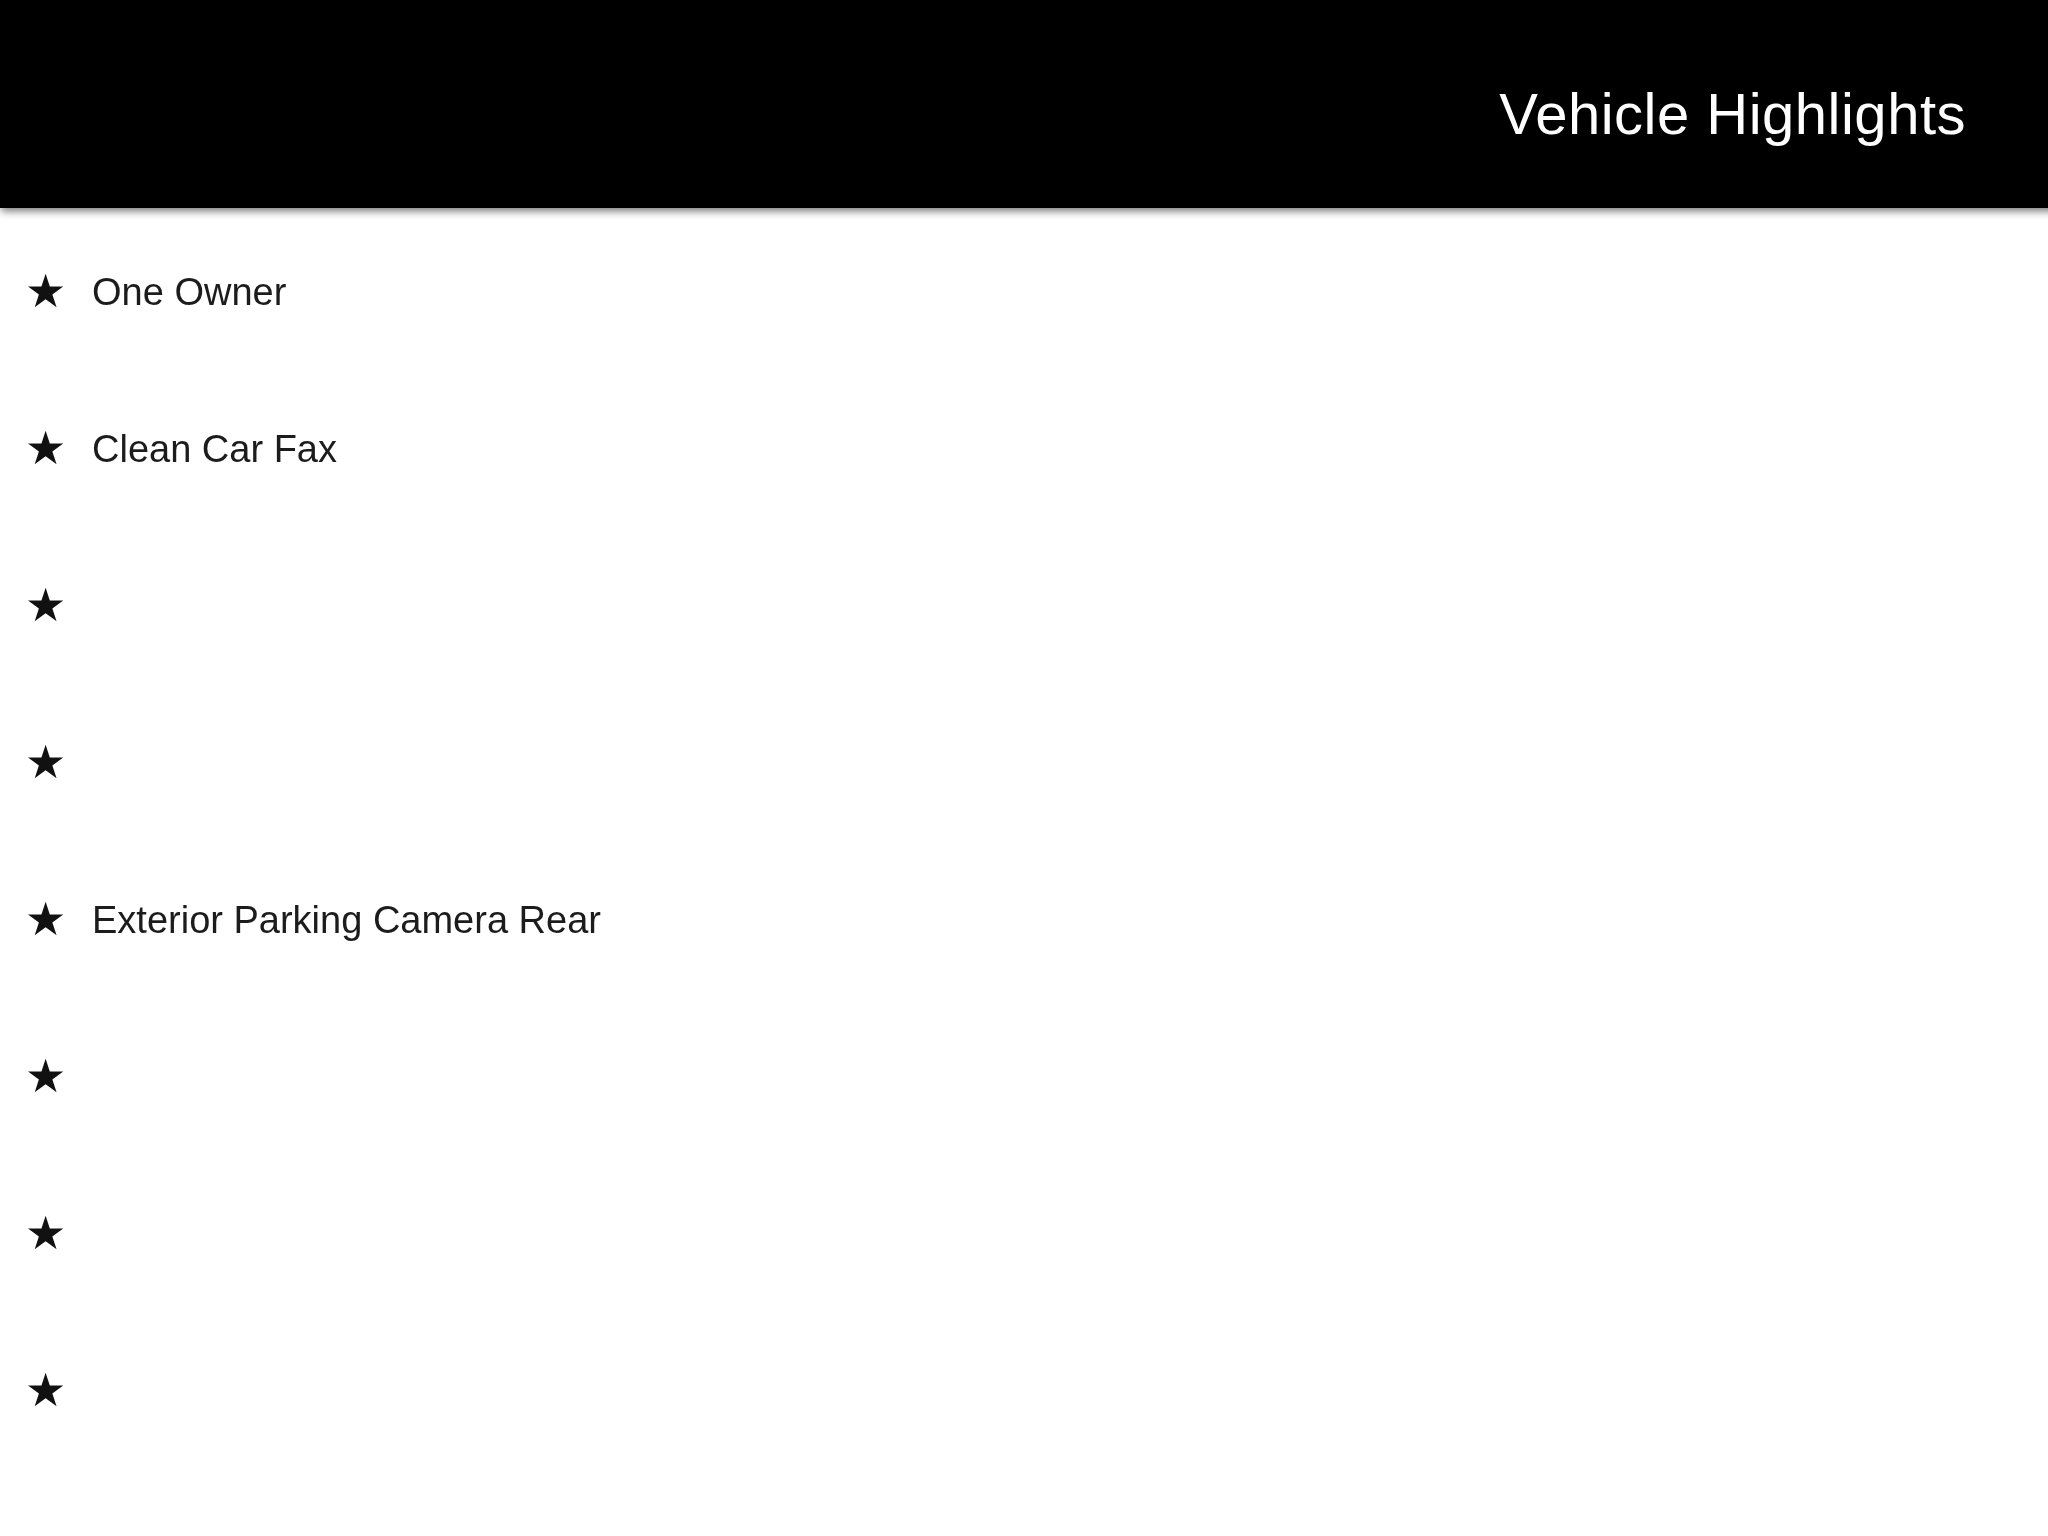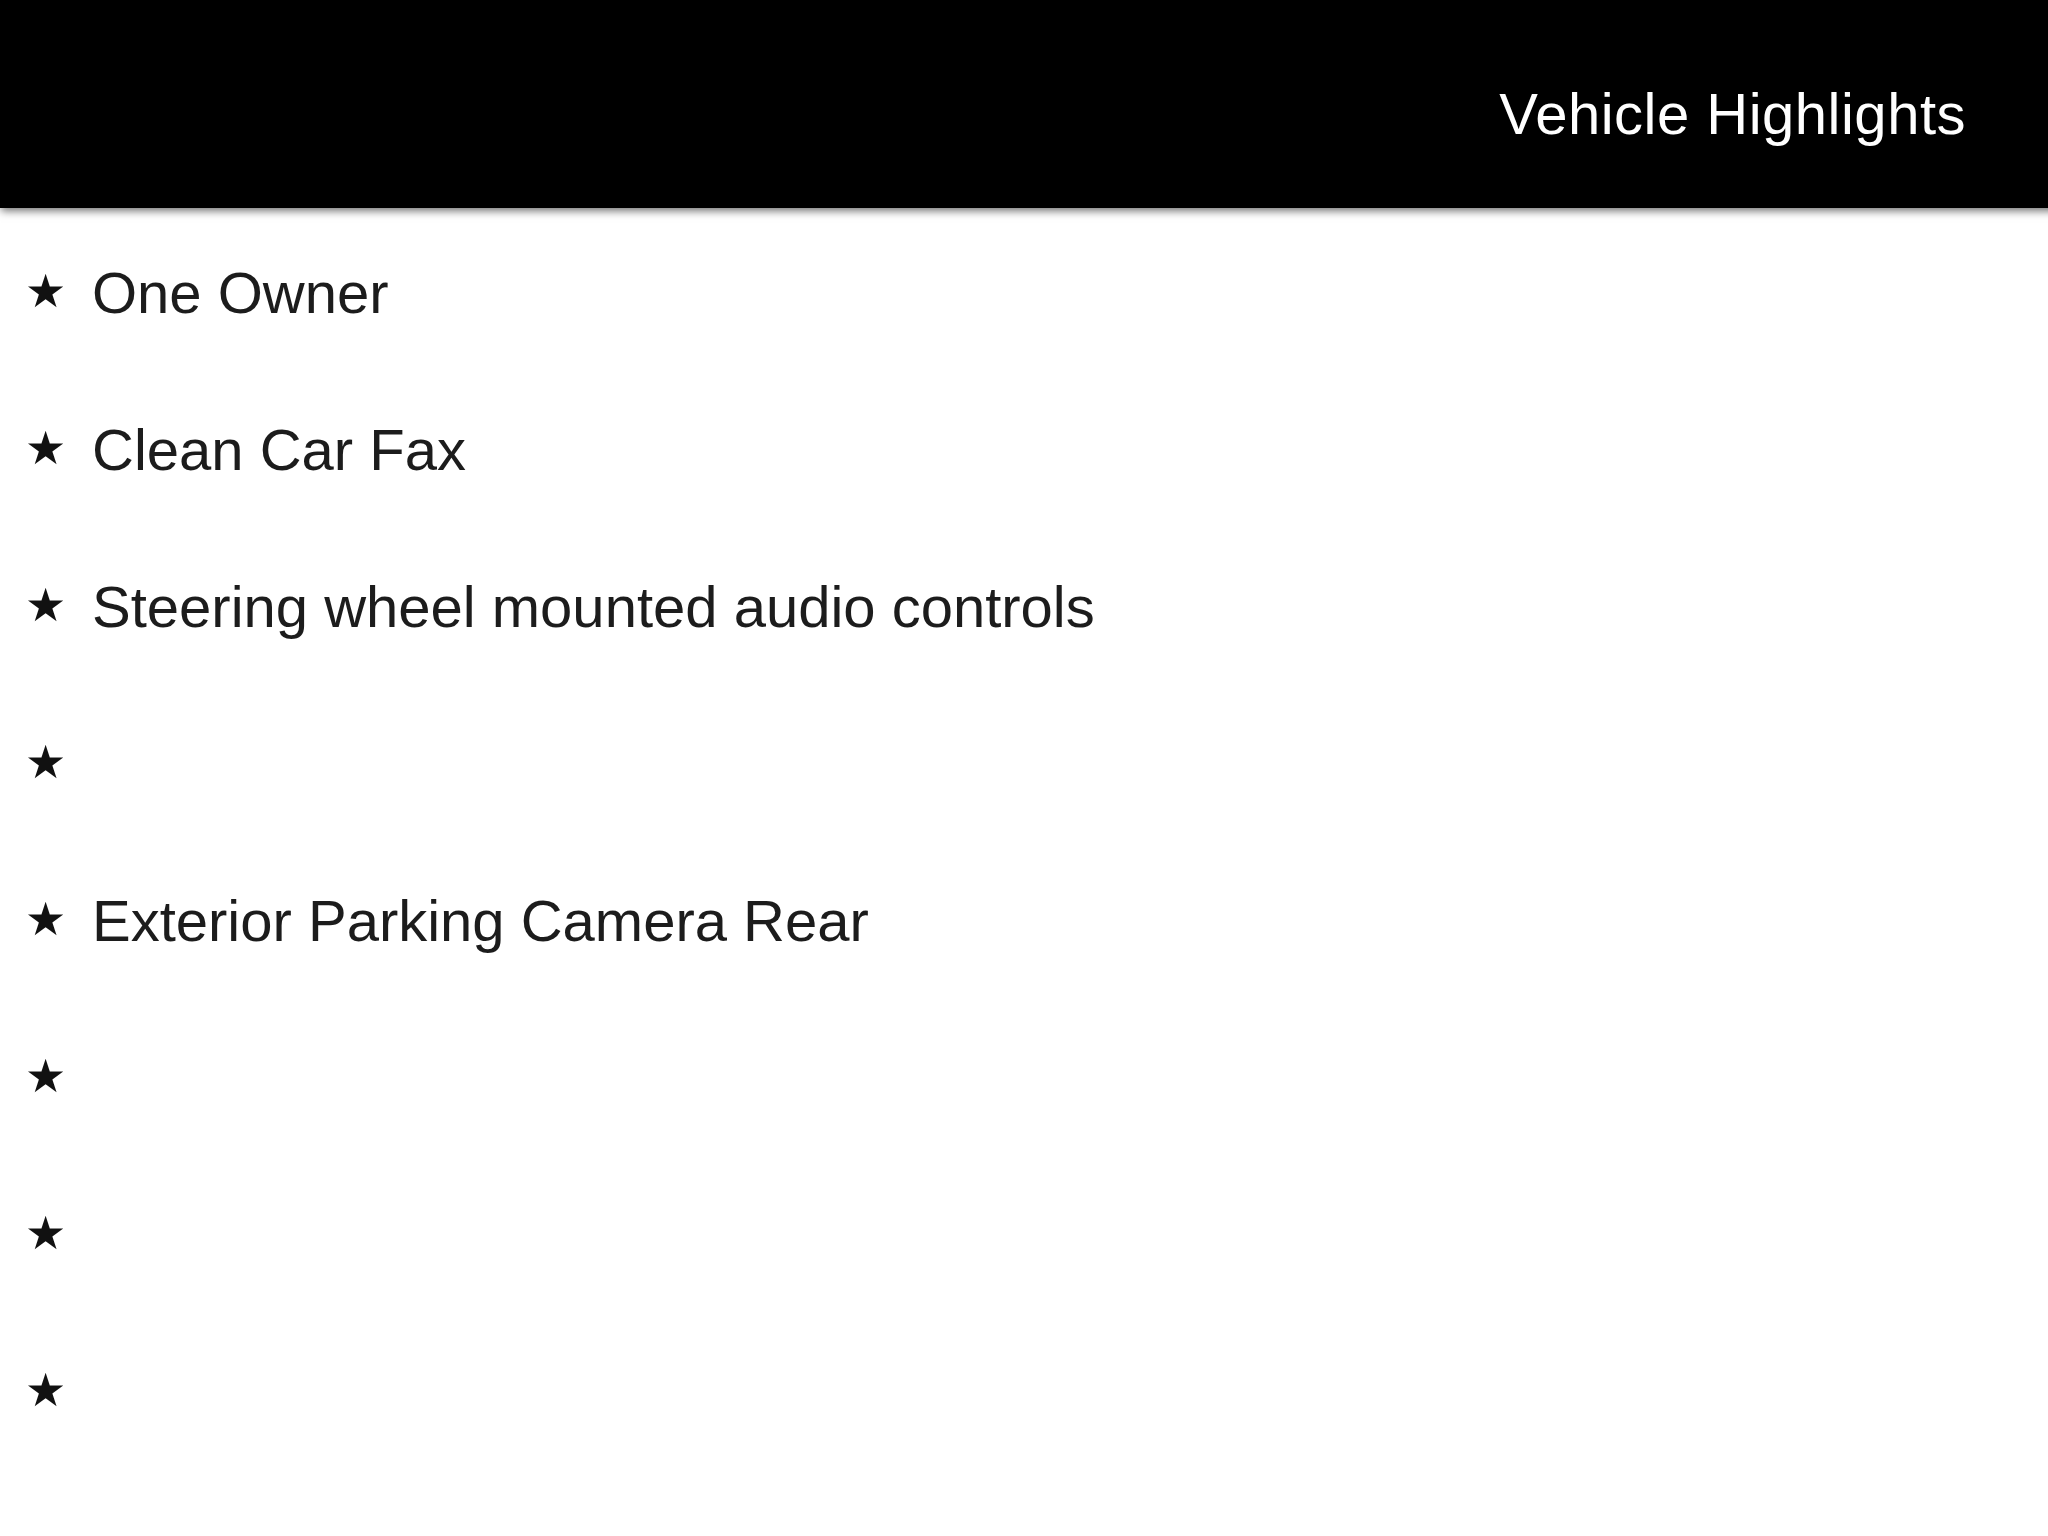--- a/index.html
+++ b/index.html
@@ -52,21 +52,21 @@
   .star-icon {
     flex: 0 0 67px;
     width: 67px;
     font-size: 46px;
     line-height: 1;
     color: var(--bullet, #111111);
     
     transform: translateY(-2px);
   }
   .highlight-label {
-    font-size: 58px;
+    font-size: 38px;
     color: var(--item_text, #1c1c1c);
   }
 </style>
 </head>
 <body>
 
 <header class="header">
   <div class="header-title">Vehicle Highlights</div>
 </header>
 
@@ -74,21 +74,20 @@
   <li class="highlight-item">
     <span class="star-icon">★</span>
     <span class="highlight-label">One Owner</span>
   </li>
   <li class="highlight-item">
     <span class="star-icon">★</span>
     <span class="highlight-label">Clean Car Fax</span>
   </li>
   <li class="highlight-item">
     <span class="star-icon">★</span>
-    <span class="highlight-label">Steering wheel mounted audio controls</span>
   </li>
   <li class="highlight-item">
     <span class="star-icon">★</span>
   </li>
   <li class="highlight-item">
     <span class="star-icon">★</span>
     <span class="highlight-label">Exterior Parking Camera Rear</span>
   </li>
   <li class="highlight-item">
     <span class="star-icon">★</span>

